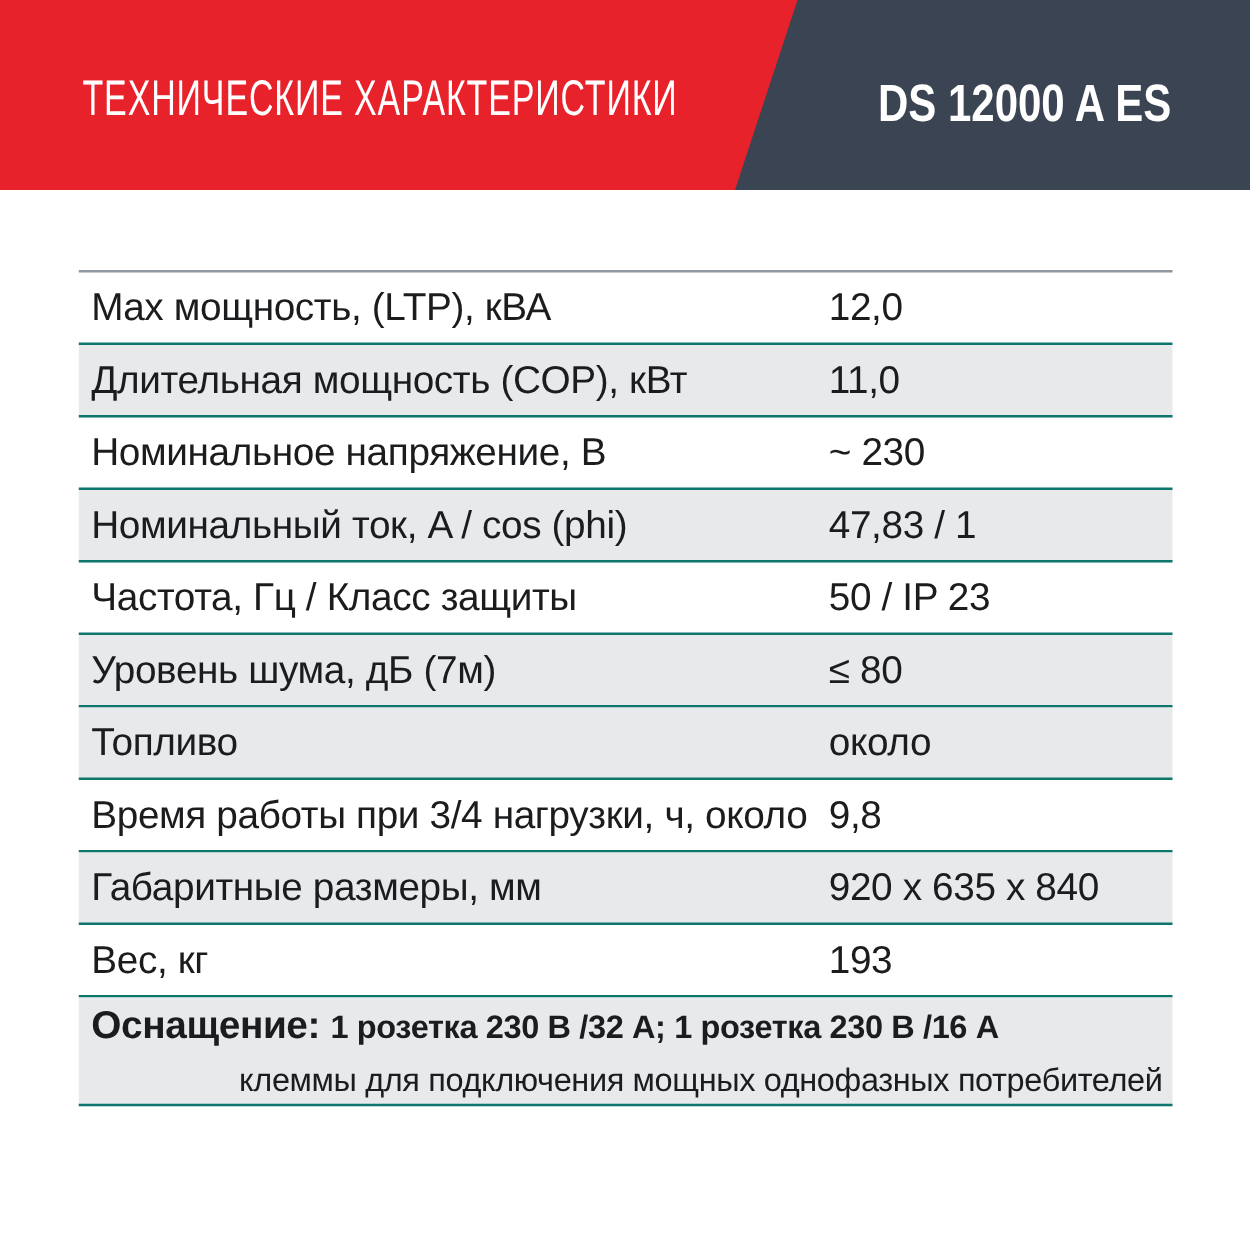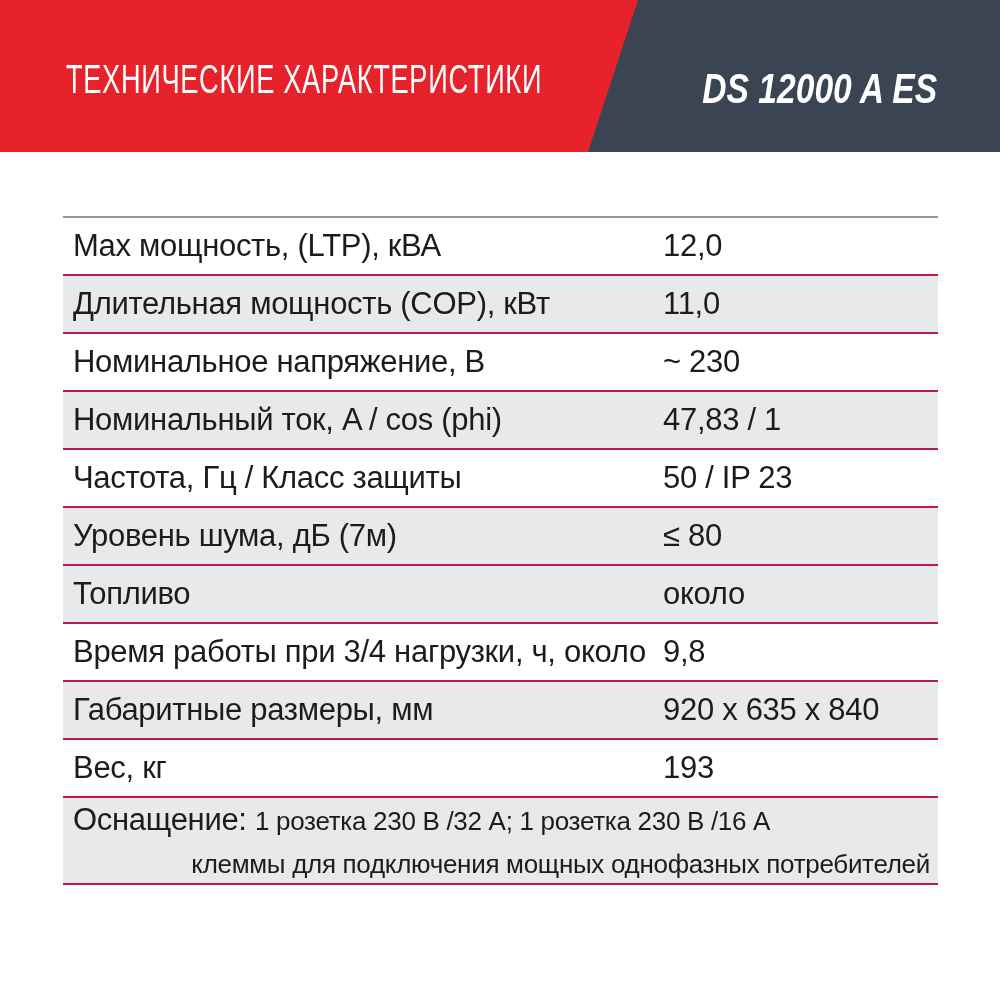--- a/index.html
+++ b/index.html
@@ -28,59 +28,59 @@
   .page-title {
     position: absolute; left: 66px; top: 57px;
     color: #ffffff;
     font-size: 40px; font-weight: 400;
     letter-spacing: 1px;
     white-space: nowrap;
     transform: scaleX(0.68);
     transform-origin: 0 0;
   }
   .model-name {
-    position: absolute; left: 690px; top: 14px;
+    position: absolute; left: 690px; top: 8px;
     width: 260px; height: 150px;
-    display: flex; align-items: center; justify-content: center; font-style: italic;
+    display: flex; align-items: center; justify-content: center;
   }
   .model-name span {
     color: #ffffff;
     font-size: 42px; font-weight: 700;
     white-space: nowrap;
     transform: scaleX(0.8);
     transform-origin: center center;
   }
 
   
   .spec-table {
     position: absolute; left: 63px; top: 216px;
     width: 875px;
     border-top: 2px solid #8f97a1;
     color: #1b1c1e;
   }
   .row {
     display: flex; align-items: center;
     height: 58px;
     box-sizing: border-box;
-    border-bottom: 2px solid #be185d;
+    border-bottom: 2px solid #0f766e;
     padding-left: 10px;
     font-size: 31px;
     letter-spacing: -0.3px;
   }
   .row.alt { background: #e7e9eb; align-items: center; }
   .row .label { flex: 0 0 590px; width: 590px; white-space: nowrap; overflow: hidden; }
   .row .value { flex: 1; white-space: nowrap; }
 
   
   .row.equip {
     display: block;
     height: auto;
     padding: 5px 8px 4px 10px;
   }
-  .equip-line1 { white-space: nowrap; line-height: 34px; }
+  .equip-line1 { white-space: nowrap; line-height: 34px; font-weight: bold; }
   .equip-label { font-size: 31px; letter-spacing: -0.3px; }
   .equip-text { font-size: 26px; letter-spacing: -0.3px; }
   .equip-line2 {
     font-size: 26px; letter-spacing: -0.3px;
     line-height: 29px; margin-top: 12px;
     text-align: right; white-space: nowrap;
   }
 </style>
 </head>
 <body>

